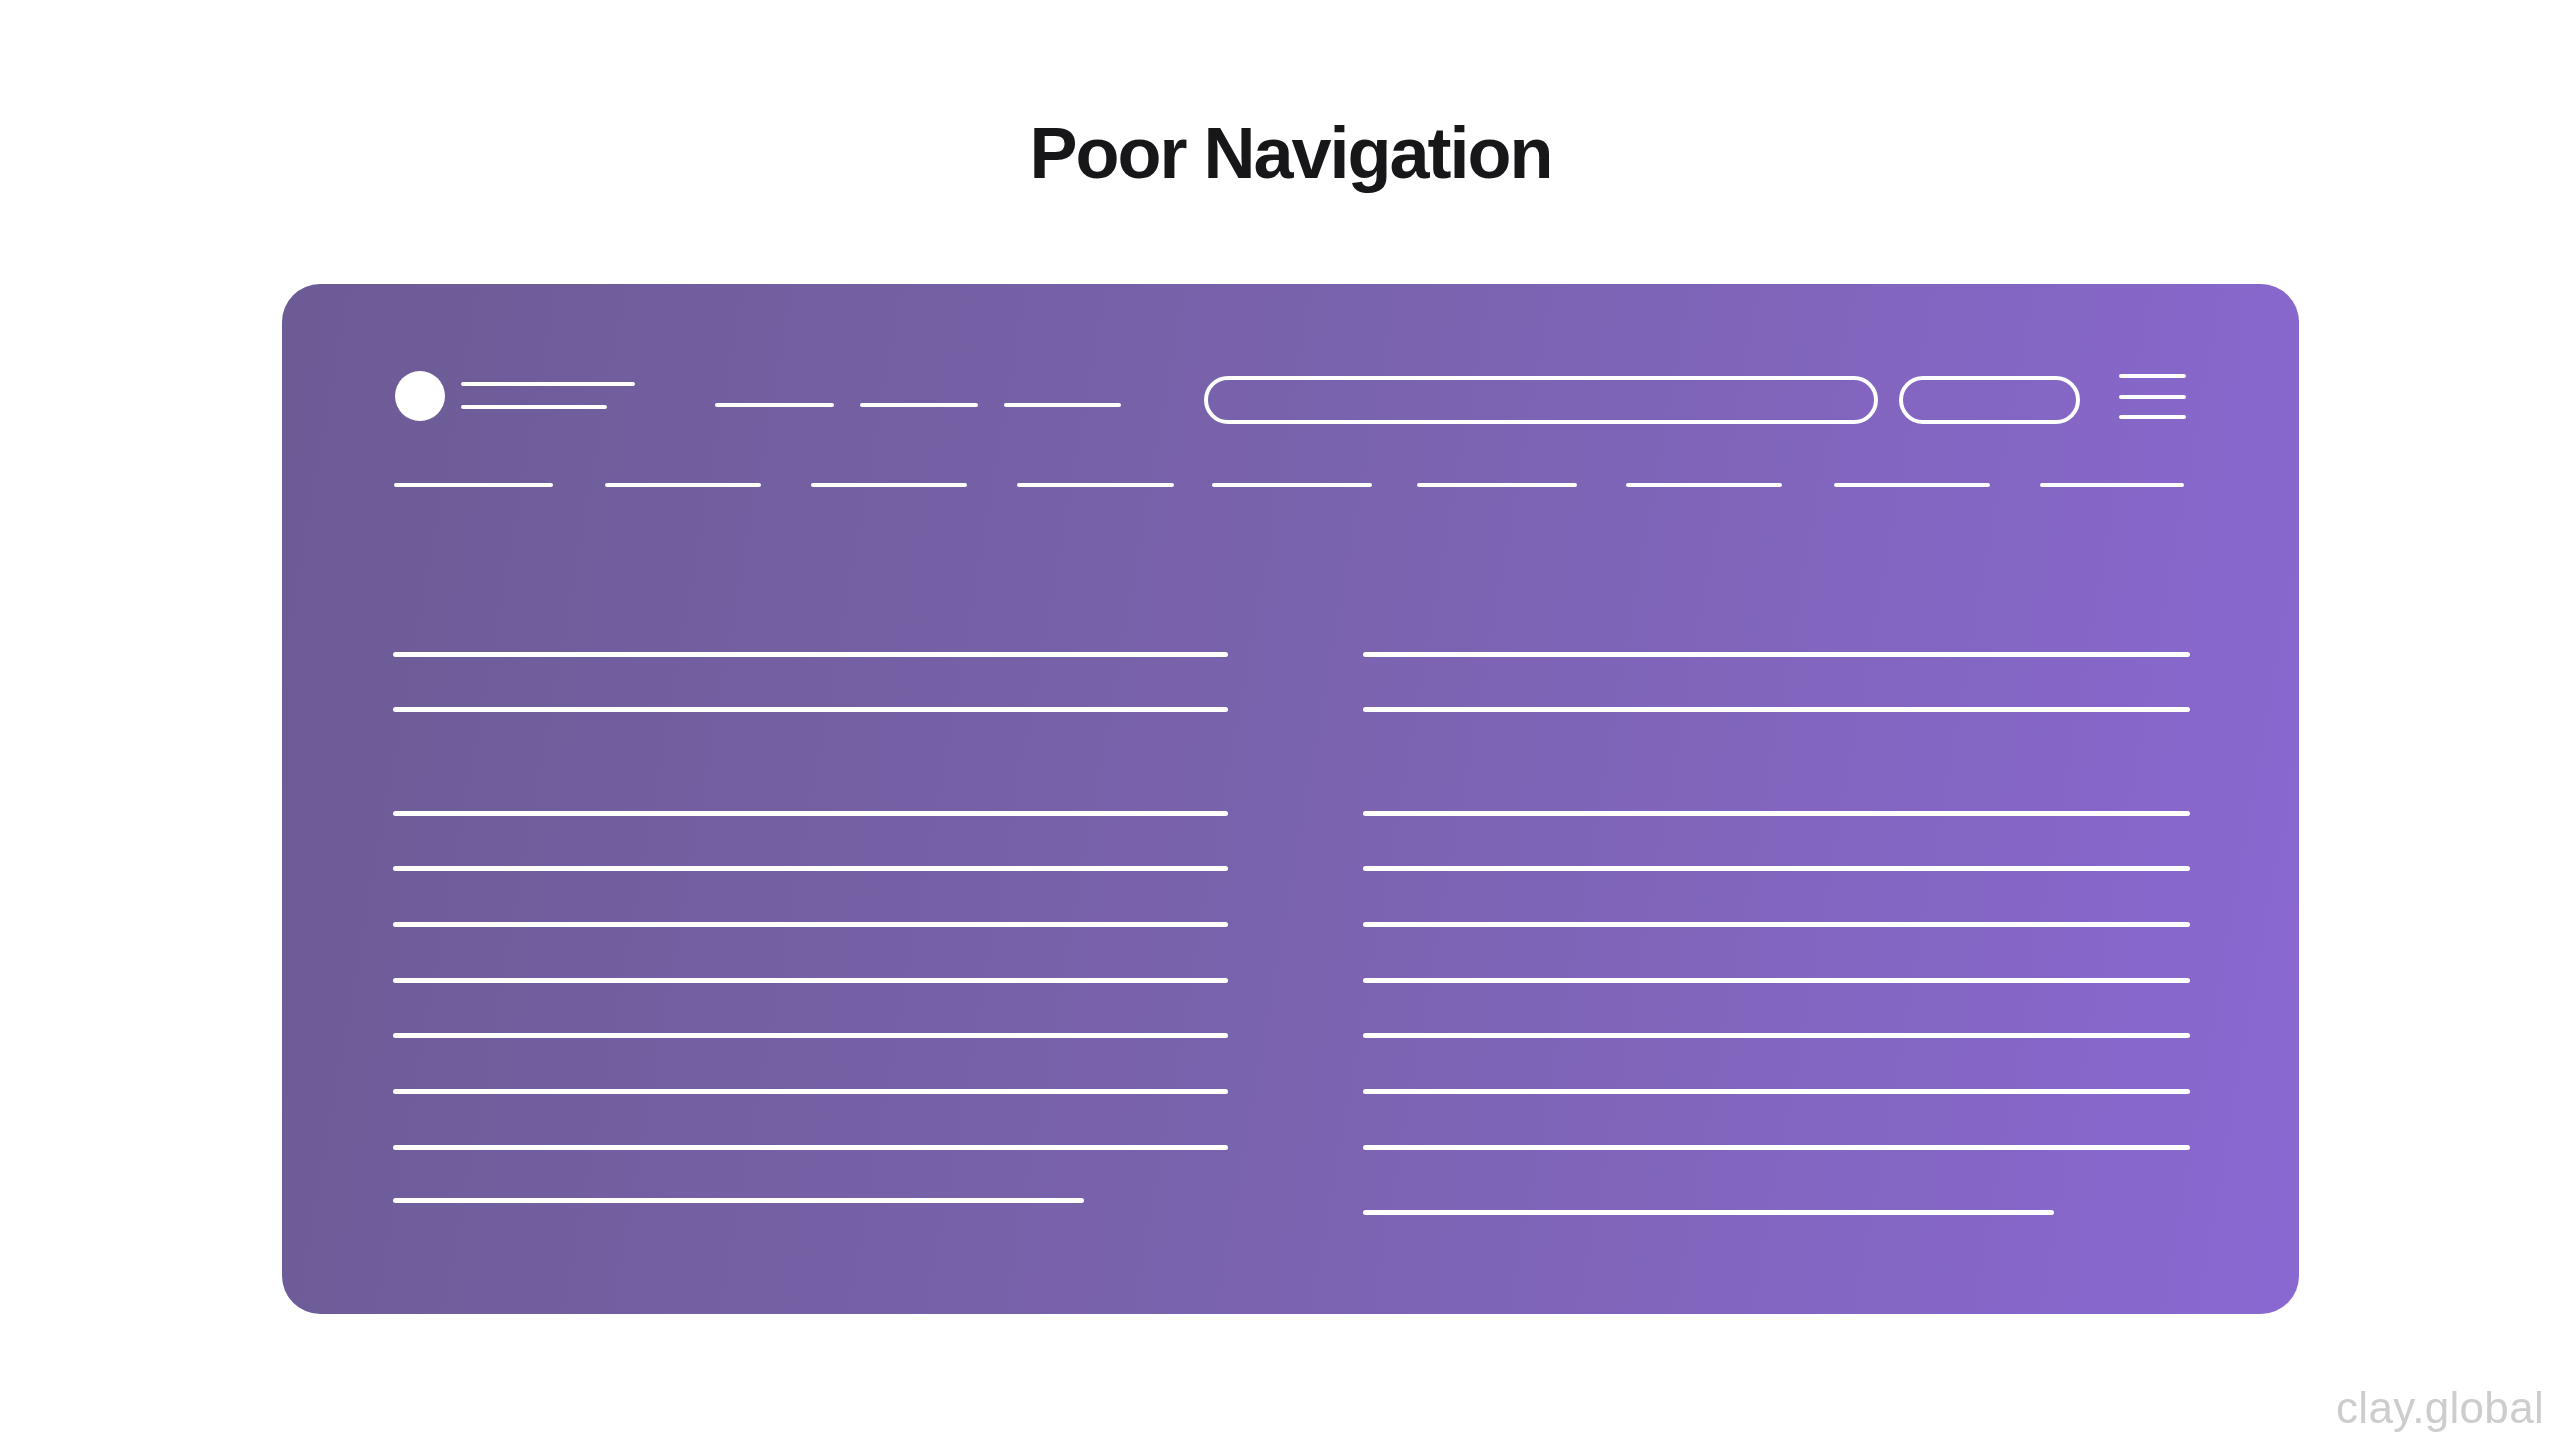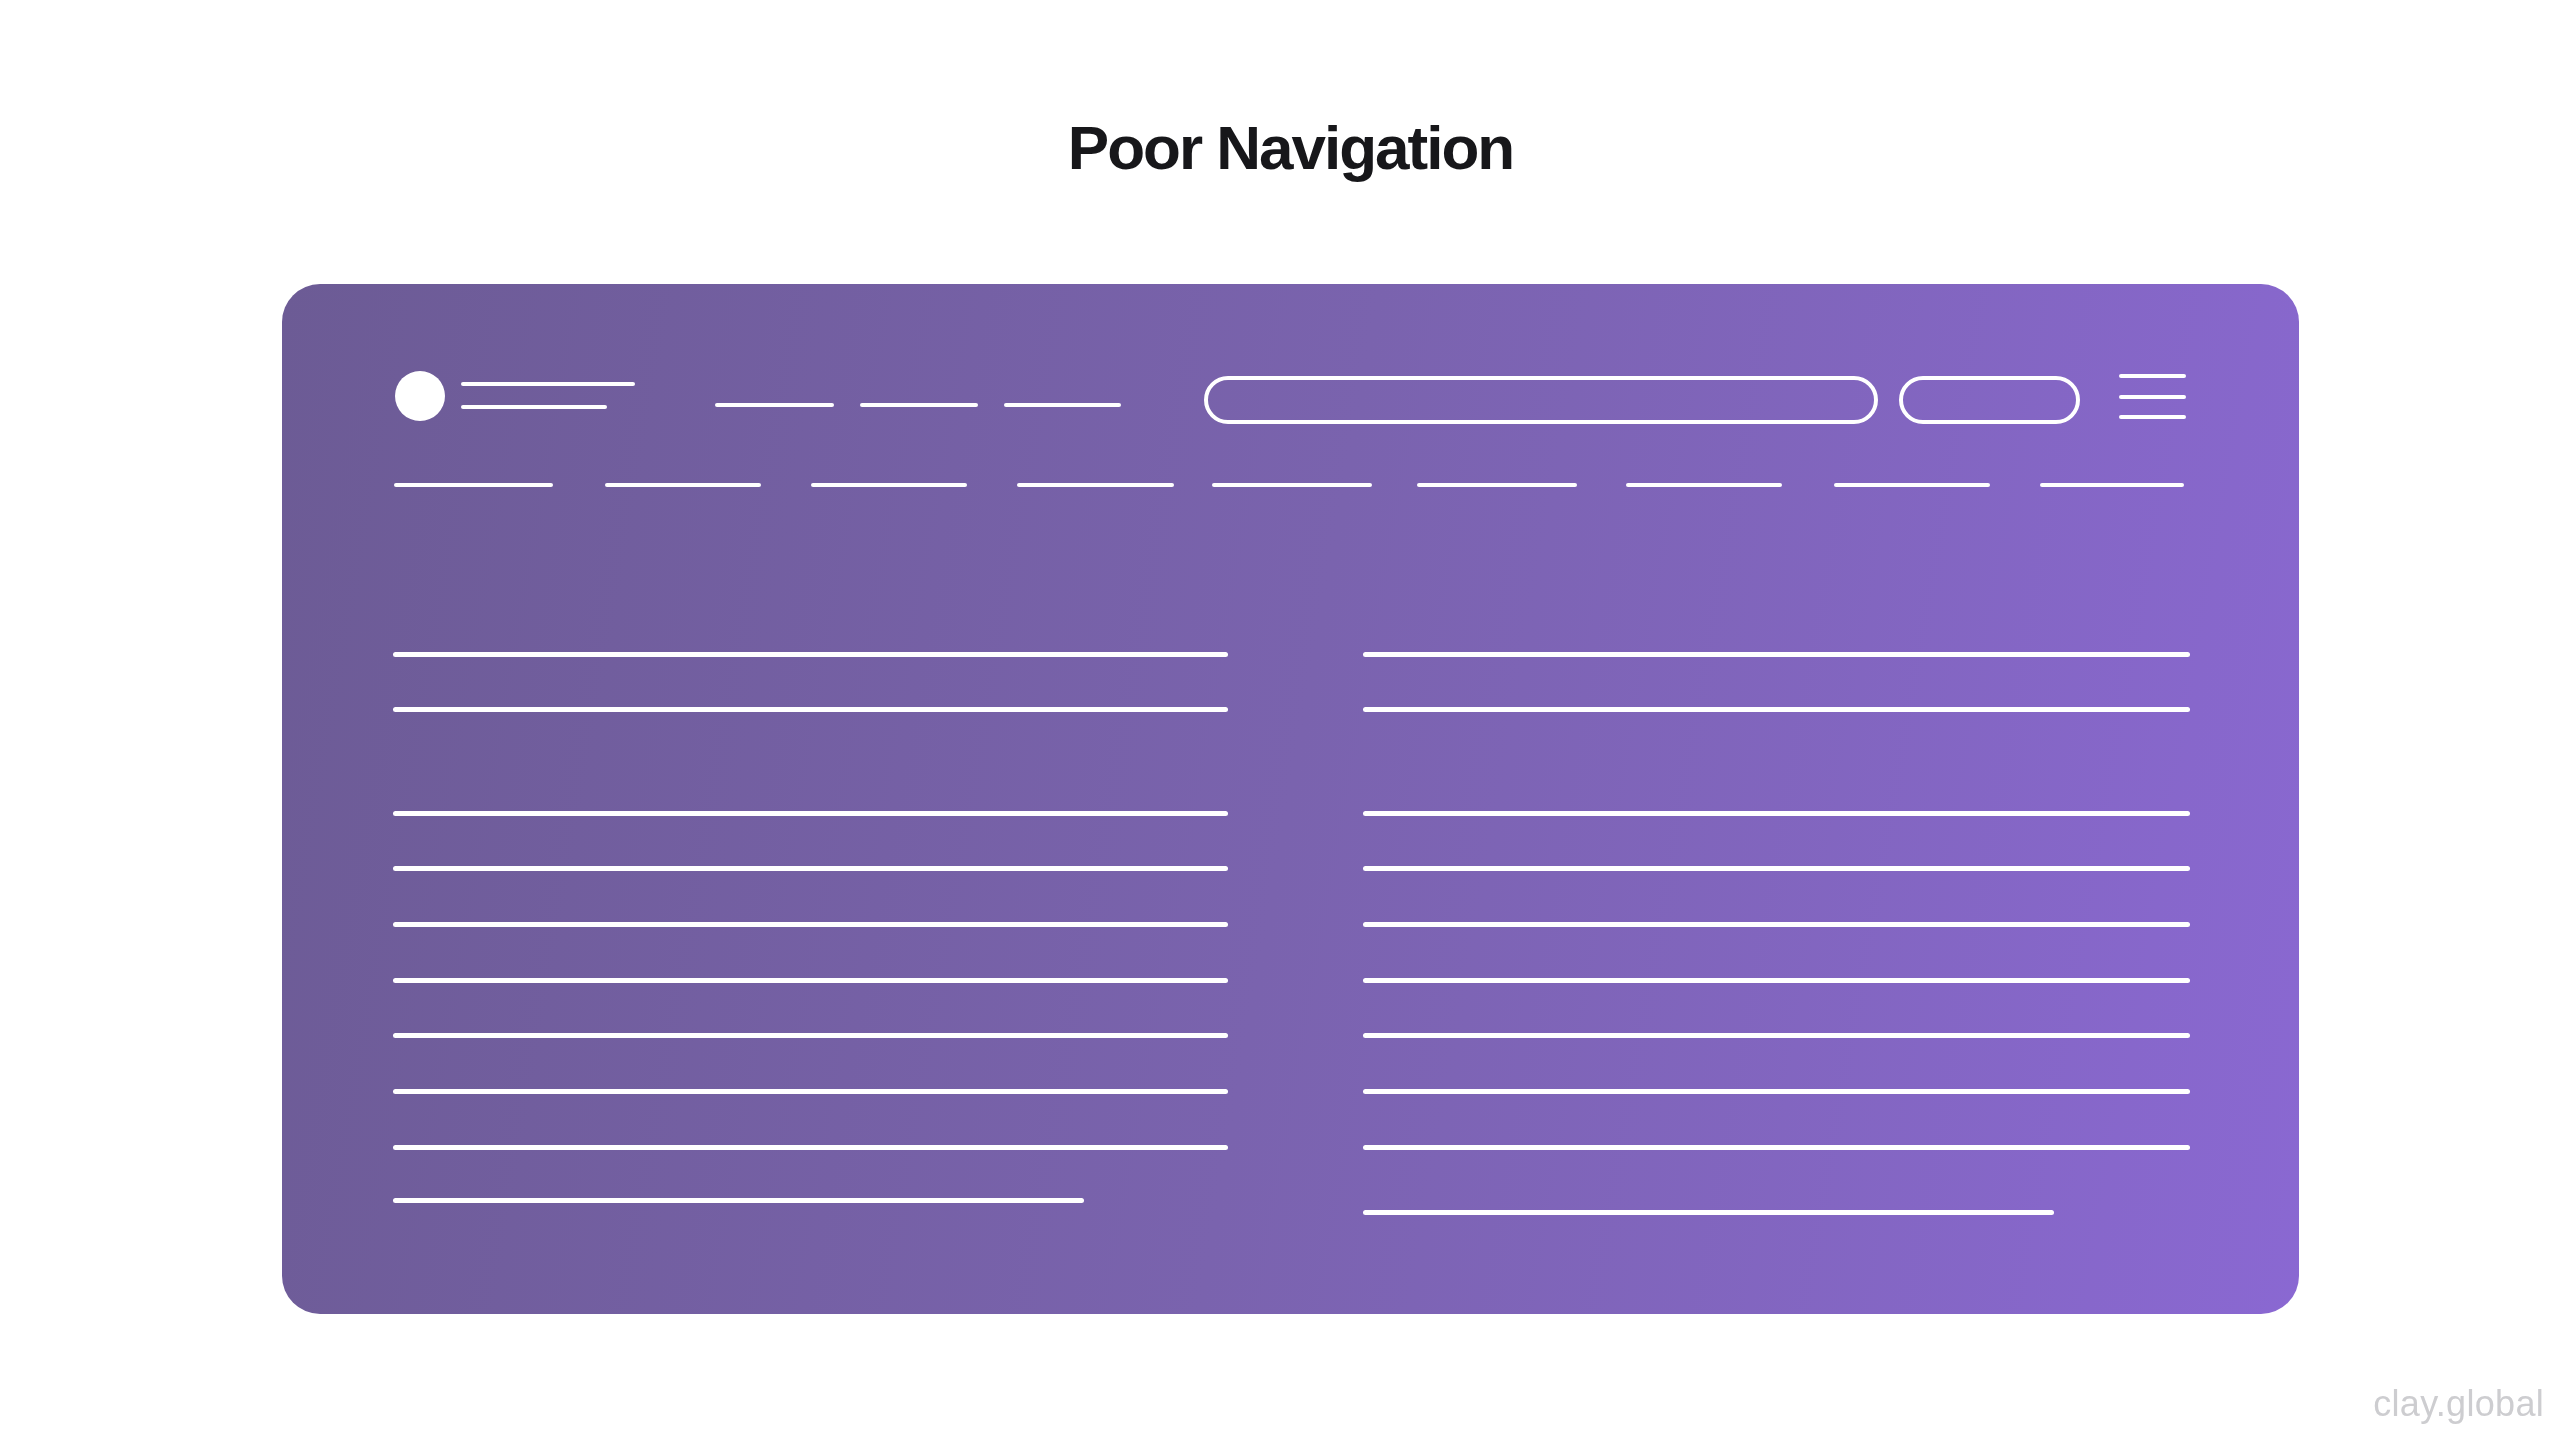--- a/index.html
+++ b/index.html
@@ -8,21 +8,21 @@
     background: #ffffff;
     font-family: "Liberation Sans", sans-serif;
     position: relative;
     overflow: hidden;
   }
   .title {
     position: absolute;
     left: 282px; top: 114px; width: 2017px;
     margin: 0;
     text-align: center;
-    font-size: 62px;
+    font-size: 72px;
     font-weight: 700;
     letter-spacing: -2px;
     line-height: 1.1;
   }
   .card {
     position: absolute;
     left: 282px; top: 284px;
     width: 2017px; height: 1030px;
     border-radius: 38px;
     overflow: hidden;
@@ -39,21 +39,21 @@
     position: absolute;
     box-sizing: border-box;
     background: transparent;
     border-style: solid;
     border-width: 4px;
     border-radius: 27px;
   }
   .watermark {
     position: absolute;
     right: 32px; top: 1383px;
-    font-size: 36px;
+    font-size: 44px;
     font-weight: 400;
     letter-spacing: 0.3px;
   }
 </style>
 </head>
 <body style="background: rgb(255, 255, 255);">
 
 <div class="stage">
   <h1 class="title" style="color: rgb(23, 23, 26);">Poor Navigation</h1>
   <div class="card" style="background: linear-gradient(100deg, rgb(108, 91, 149) 0%, rgb(122, 99, 174) 50%, rgb(138, 104, 210) 100%);">

